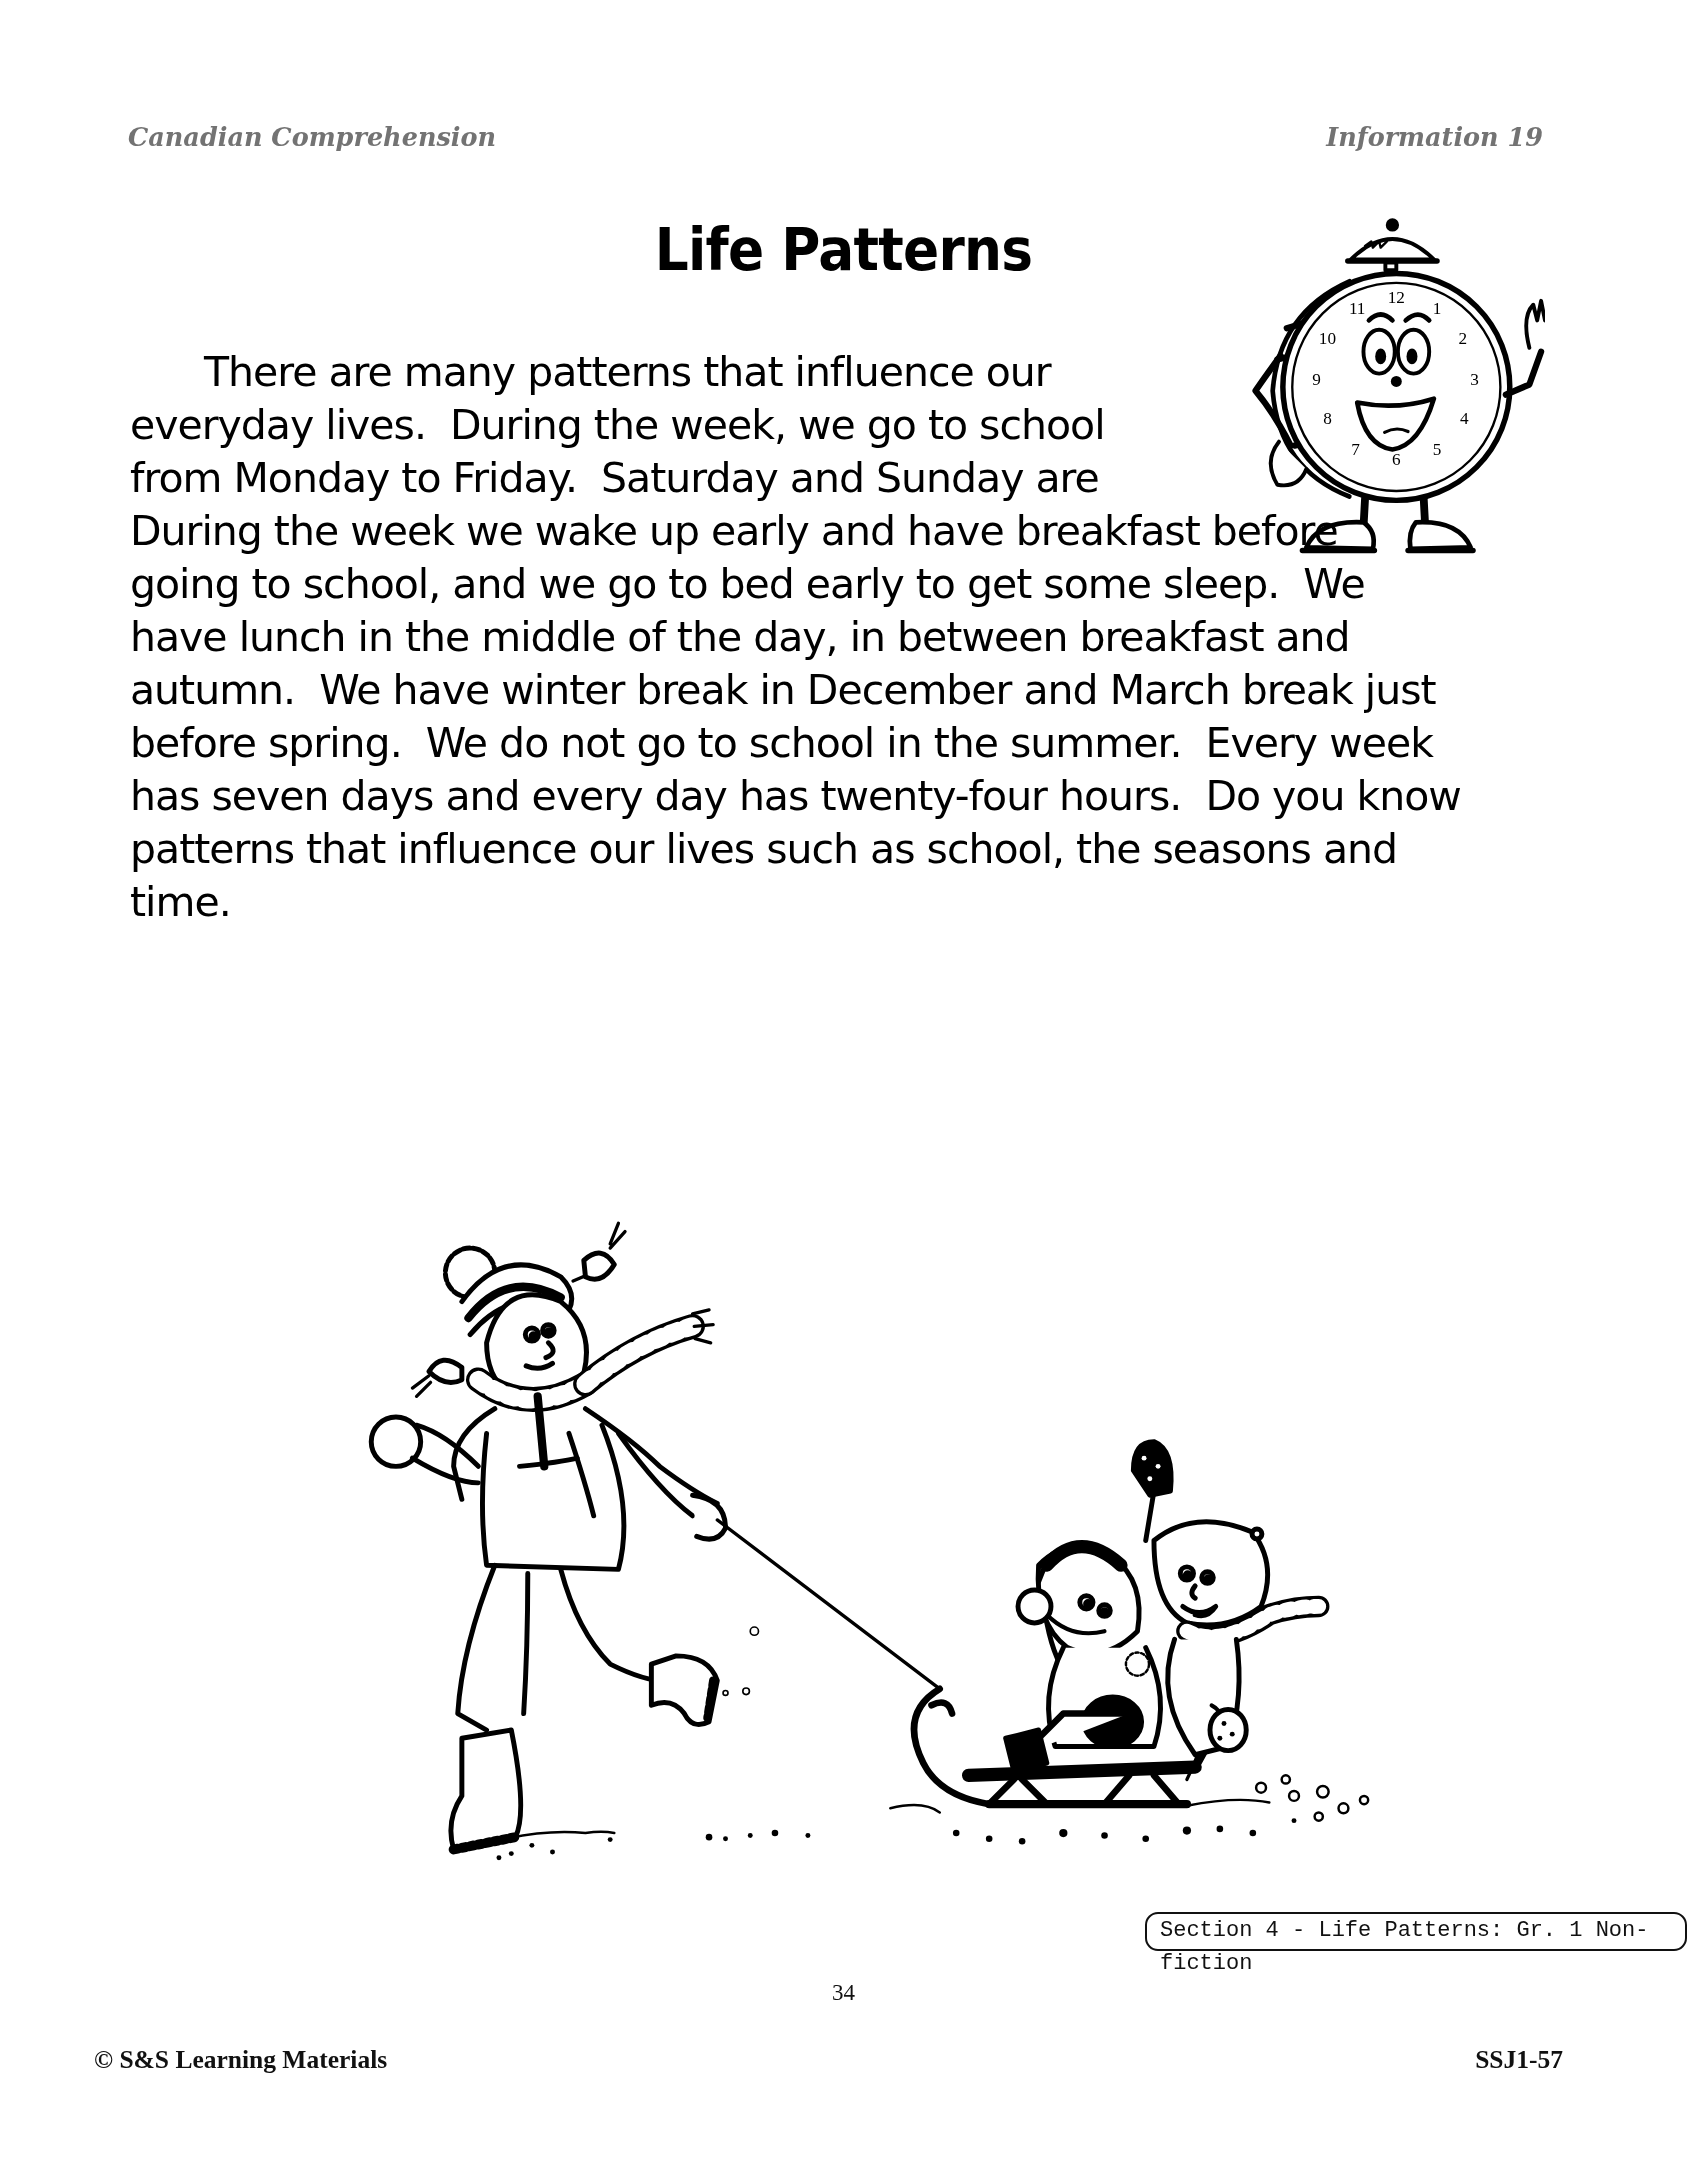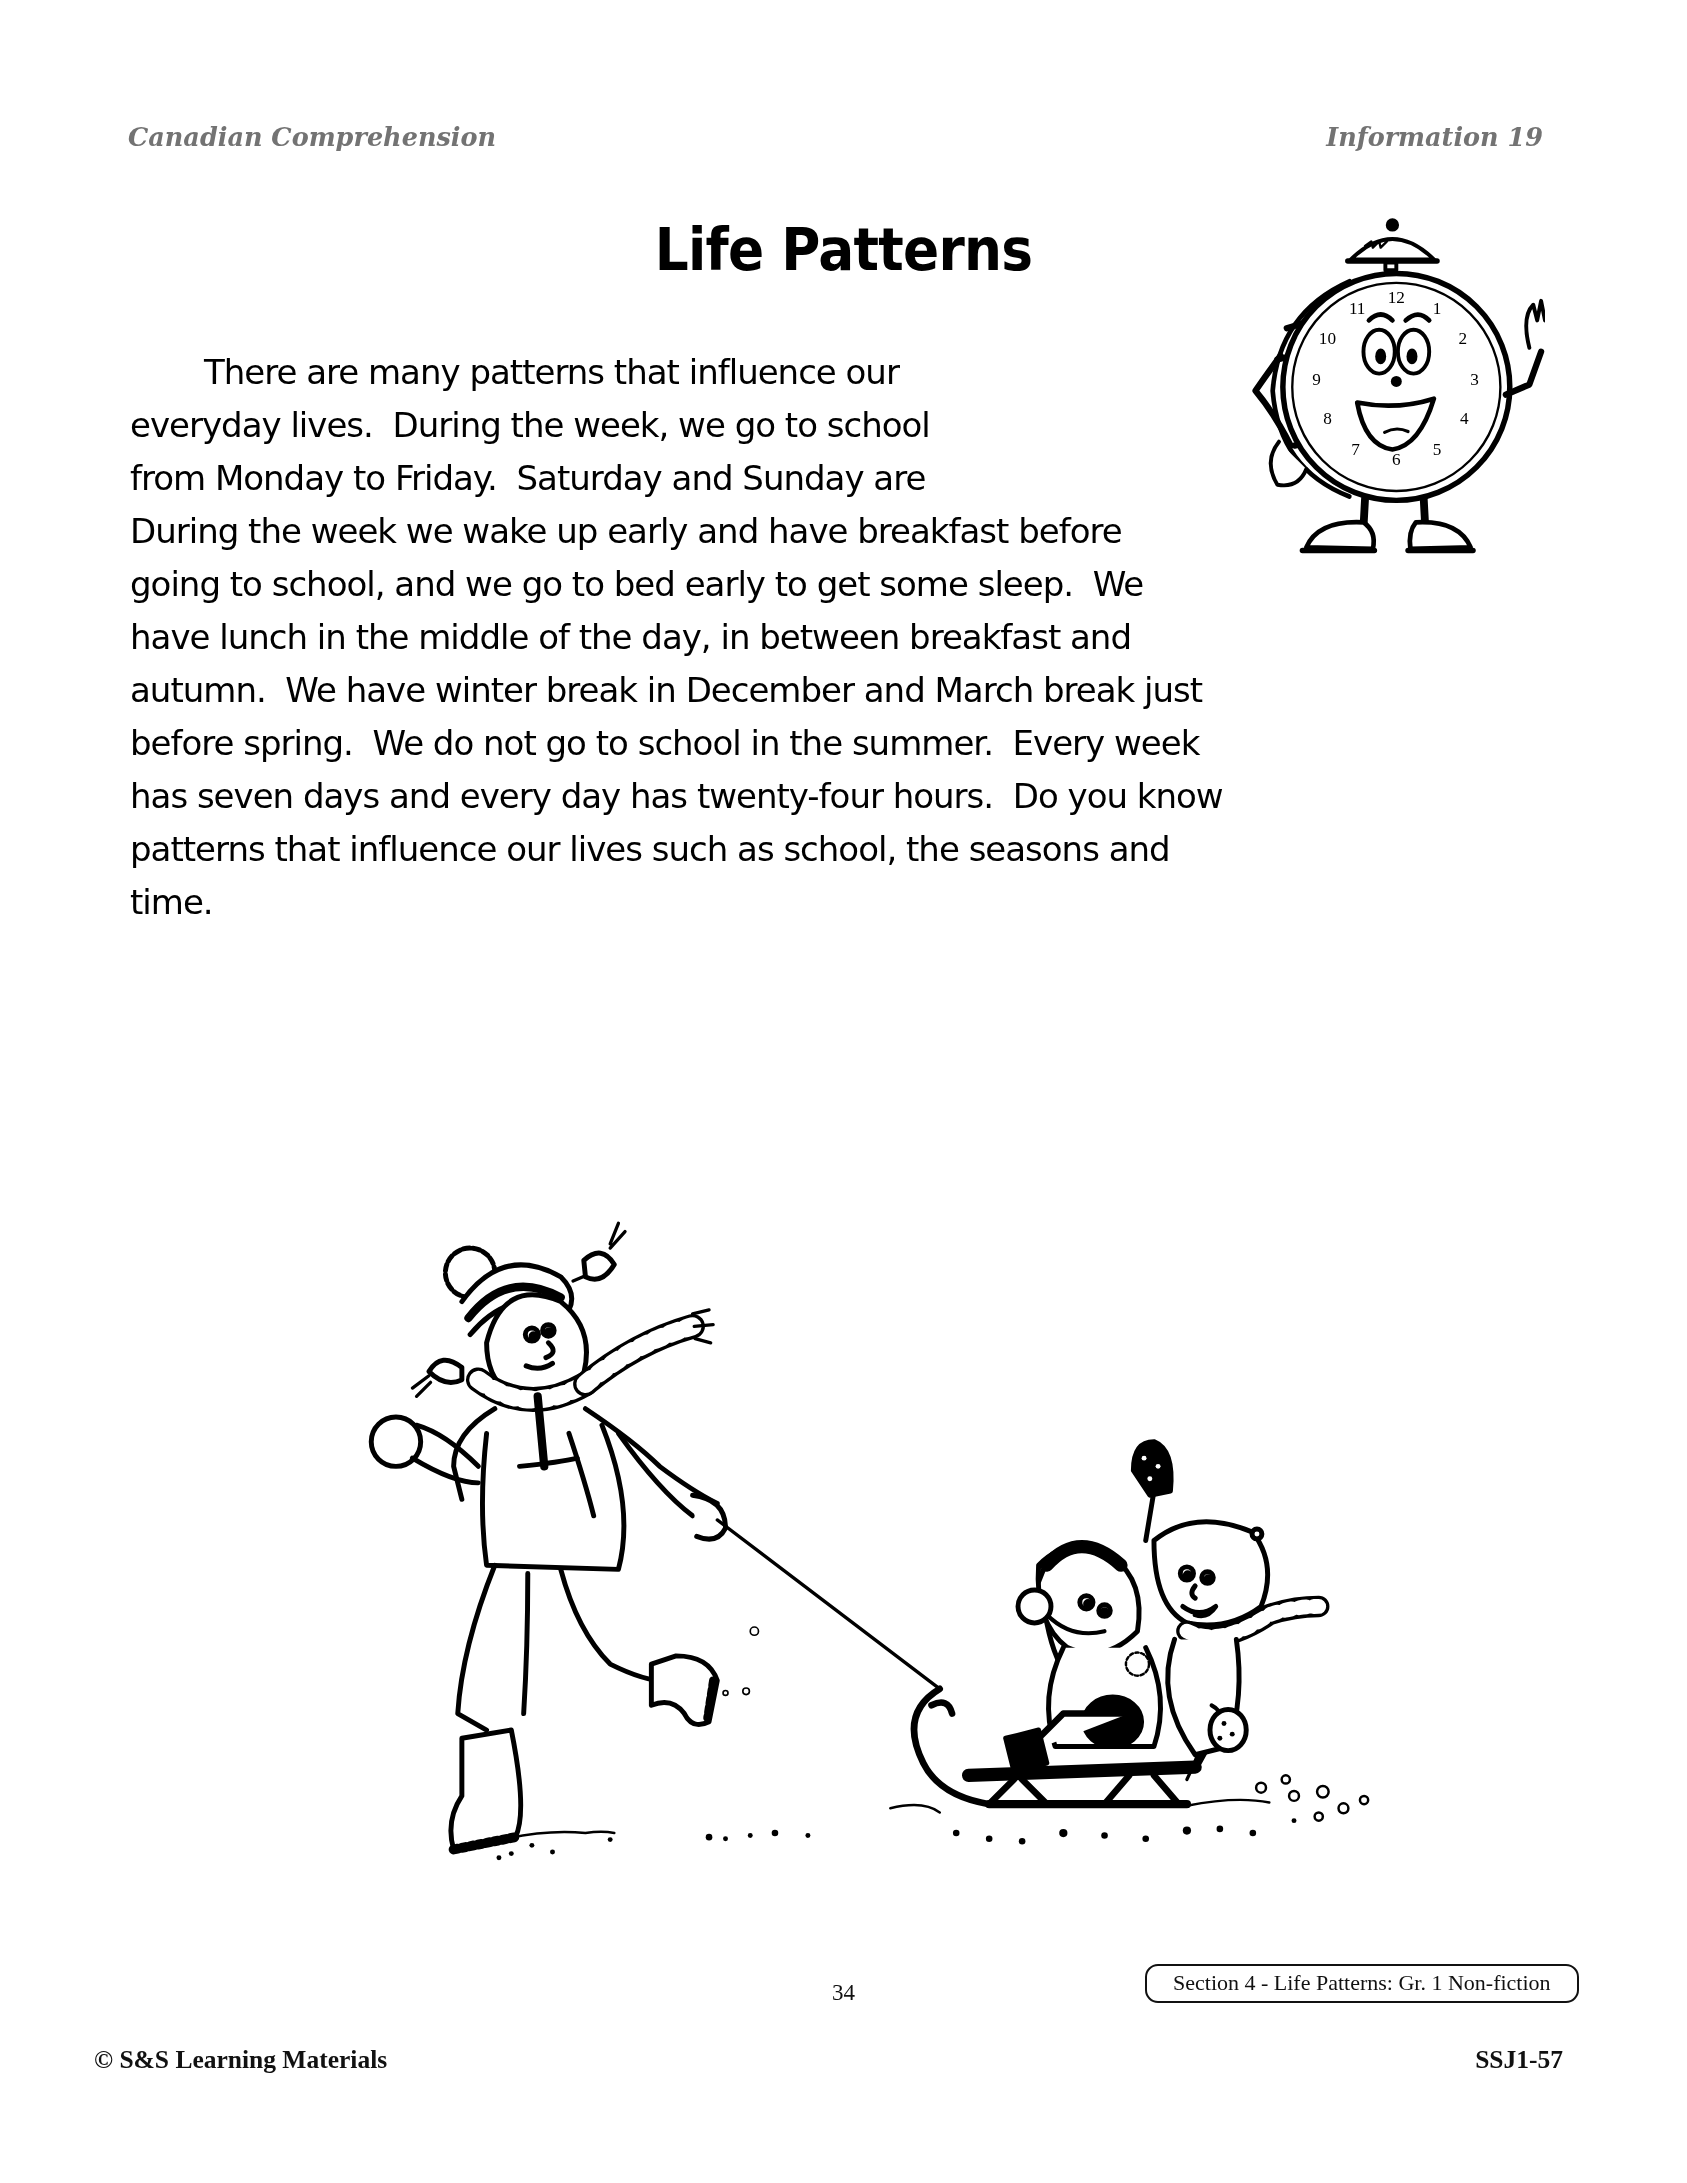--- a/index.html
+++ b/index.html
@@ -1,26 +1,26 @@
 <!DOCTYPE html>
 <html style="font-size:13px"><head>
 <meta charset="utf-8">
 <style>
   html, body { margin:0; padding:0; background:#ffffff; }
   body { width:1687px; height:2183px; position:relative; overflow:hidden; color:#111; }
   .hdr { position:absolute; top:122px; font-family:"DejaVu Serif", serif; font-style:italic; font-weight:bold; font-size:25.5px; color:#737373; }
   .hdr-left { left:128px; }
   .hdr-right { right:144px; }
   .title { position:absolute; top:216px; left:0; width:1687px; text-align:center; font-family:"DejaVu Sans", sans-serif; font-weight:bold; font-size:58px; letter-spacing:-0.8px; color:#000; transform:scaleX(0.92); }
-  .body-text { position:absolute; left:130px; top:346px; font-family:"DejaVu Sans", sans-serif; font-size:34px; line-height:53px; color:#000; letter-spacing:-1px; }
+  .body-text { position:absolute; left:130px; top:346px; font-family:"DejaVu Sans", sans-serif; font-size:41px; line-height:53px; color:#000; letter-spacing:-1px; }
   .body-text .line { display:block; white-space:pre; transform-origin:left center; }
   .body-text .line.indent { padding-left:74px; }
   .clock { position:absolute; left:1232px; top:210px; width:313px; height:346px; }
   .scene { position:absolute; left:363px; top:1219px; width:1137px; height:676px; }
-  .section-box { position:absolute; left:1145px; top:1964px; height:35px; padding:0 26px; border:2.5px solid #111; border-radius:13px; font-family:Liberation Serif, serif; font-size:22px; line-height:33px; color:#111; }
+  .section-box { position:absolute; left:1145px; top:1912px; height:35px; padding:0 13px; border:2.5px solid #111; border-radius:13px; font-family:Liberation Mono, monospace; font-size:22px; line-height:33px; color:#111; }
   .footer { position:absolute; top:2045px; font-family:"Liberation Serif", serif; font-size:25.5px; color:#111; }
   .footer-left { left:94px; font-weight:bold; }
   .footer-center { left:832px; font-size:23px; top:1980px; }
   .footer-right { right:124px; font-weight:bold; }
 </style>
 </head>
 <body>
 
 <div class="hdr hdr-left">Canadian Comprehension</div>
 <div class="hdr hdr-right">Information 19</div>

